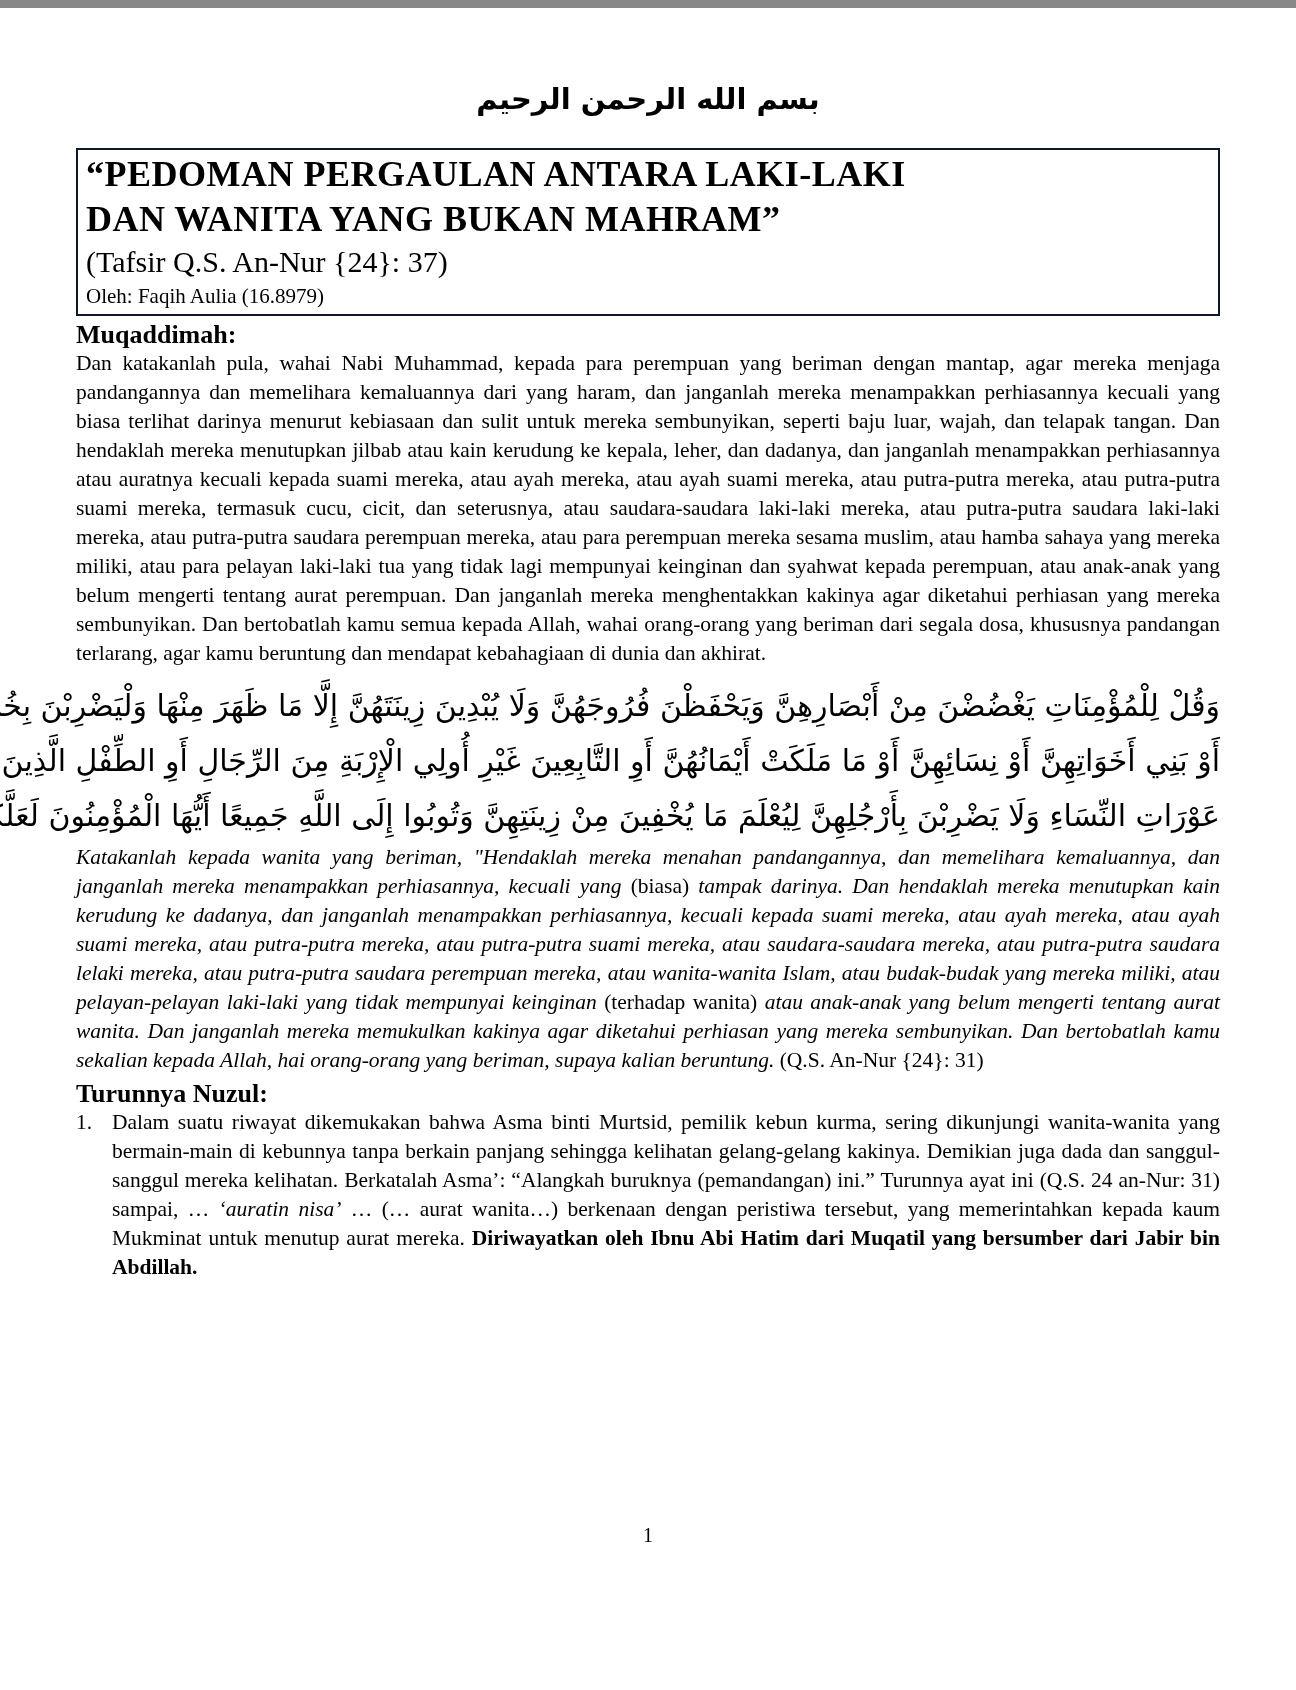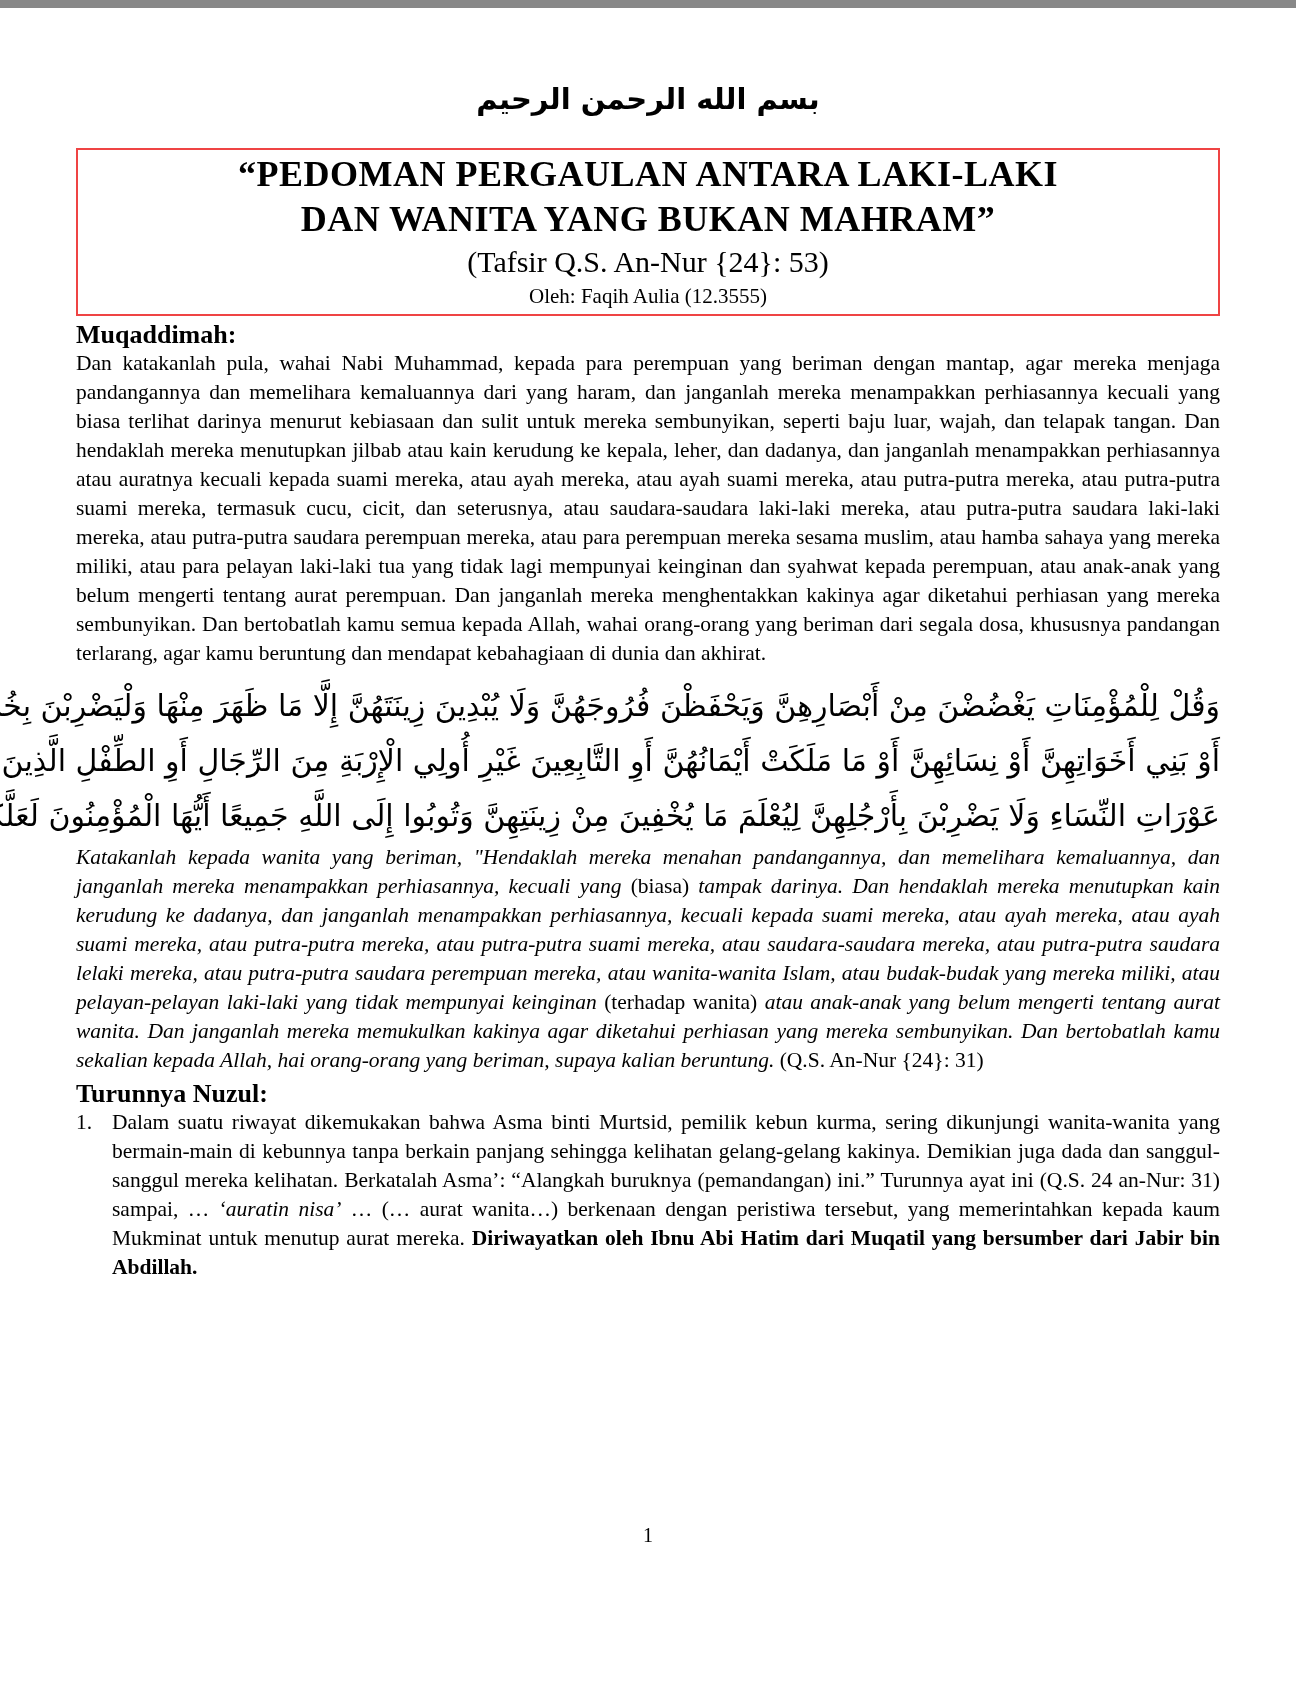--- a/index.html
+++ b/index.html
@@ -21,22 +21,22 @@
     margin-top:68px;
     text-align:center;
     direction:rtl;
     font-family:"DejaVu Sans", sans-serif;
     font-weight:bold;
     font-size:29px;
     line-height:46px;
   }
   .title-box {
     margin-top:26px;
-    border:2px solid #ef4444;
-    text-align:center;
+    border:2px solid #0f172a;
+    text-align:left;
     padding:2px 8px 4px 8px;
   }
   .title-line {
     font-size:36px;
     font-weight:bold;
     line-height:45px;
     letter-spacing:0.5px;
   }
   .title-subtitle {
     font-size:30px;
@@ -101,22 +101,22 @@
 <body>
 
 <div class="page">
   <div class="content">
 
     <div class="bismillah">بسم الله الرحمن الرحيم</div>
 
     <div class="title-box">
       <div class="title-line">“PEDOMAN PERGAULAN ANTARA LAKI-LAKI</div>
       <div class="title-line">DAN WANITA YANG BUKAN MAHRAM”</div>
-      <div class="title-subtitle">(Tafsir Q.S. An-Nur {24}: 53)</div>
-      <div class="title-author">Oleh: Faqih Aulia (12.3555)</div>
+      <div class="title-subtitle">(Tafsir Q.S. An-Nur {24}: 37)</div>
+      <div class="title-author">Oleh: Faqih Aulia (16.8979)</div>
     </div>
 
     <div class="section-heading">Muqaddimah:</div>
 
     <div class="body-par">Dan katakanlah pula, wahai Nabi Muhammad, kepada para perempuan yang beriman dengan mantap, agar mereka menjaga pandangannya dan memelihara kemaluannya dari yang haram, dan janganlah mereka menampakkan perhiasannya kecuali yang biasa terlihat darinya menurut kebiasaan dan sulit untuk mereka sembunyikan, seperti baju luar, wajah, dan telapak tangan. Dan hendaklah mereka menutupkan jilbab atau kain kerudung ke kepala, leher, dan dadanya, dan janganlah menampakkan perhiasannya atau auratnya kecuali kepada suami mereka, atau ayah mereka, atau ayah suami mereka, atau putra-putra mereka, atau putra-putra suami mereka, termasuk cucu, cicit, dan seterusnya, atau saudara-saudara laki-laki mereka, atau putra-putra saudara laki-laki mereka, atau putra-putra saudara perempuan mereka, atau para perempuan mereka sesama muslim, atau hamba sahaya yang mereka miliki, atau para pelayan laki-laki tua yang tidak lagi mempunyai keinginan dan syahwat kepada perempuan, atau anak-anak yang belum mengerti tentang aurat perempuan. Dan janganlah mereka menghentakkan kakinya agar diketahui perhiasan yang mereka sembunyikan. Dan bertobatlah kamu semua kepada Allah, wahai orang-orang yang beriman dari segala dosa, khususnya pandangan terlarang, agar kamu beruntung dan mendapat kebahagiaan di dunia dan akhirat.</div>
 
     <div class="verse">
       <div class="verse-line">وَقُلْ لِلْمُؤْمِنَاتِ يَغْضُضْنَ مِنْ أَبْصَارِهِنَّ وَيَحْفَظْنَ فُرُوجَهُنَّ وَلَا يُبْدِينَ زِينَتَهُنَّ إِلَّا مَا ظَهَرَ مِنْهَا وَلْيَضْرِبْنَ بِخُمُرِهِنَّ عَلَى</div>
       <div class="verse-line">أَوْ بَنِي أَخَوَاتِهِنَّ أَوْ نِسَائِهِنَّ أَوْ مَا مَلَكَتْ أَيْمَانُهُنَّ أَوِ التَّابِعِينَ غَيْرِ أُولِي الْإِرْبَةِ مِنَ الرِّجَالِ أَوِ الطِّفْلِ الَّذِينَ لَمْ يَظْهَرُوا عَلَى</div>
       <div class="verse-line">عَوْرَاتِ النِّسَاءِ وَلَا يَضْرِبْنَ بِأَرْجُلِهِنَّ لِيُعْلَمَ مَا يُخْفِينَ مِنْ زِينَتِهِنَّ وَتُوبُوا إِلَى اللَّهِ جَمِيعًا أَيُّهَا الْمُؤْمِنُونَ لَعَلَّكُمْ تُفْلِحُونَ (31)</div>

